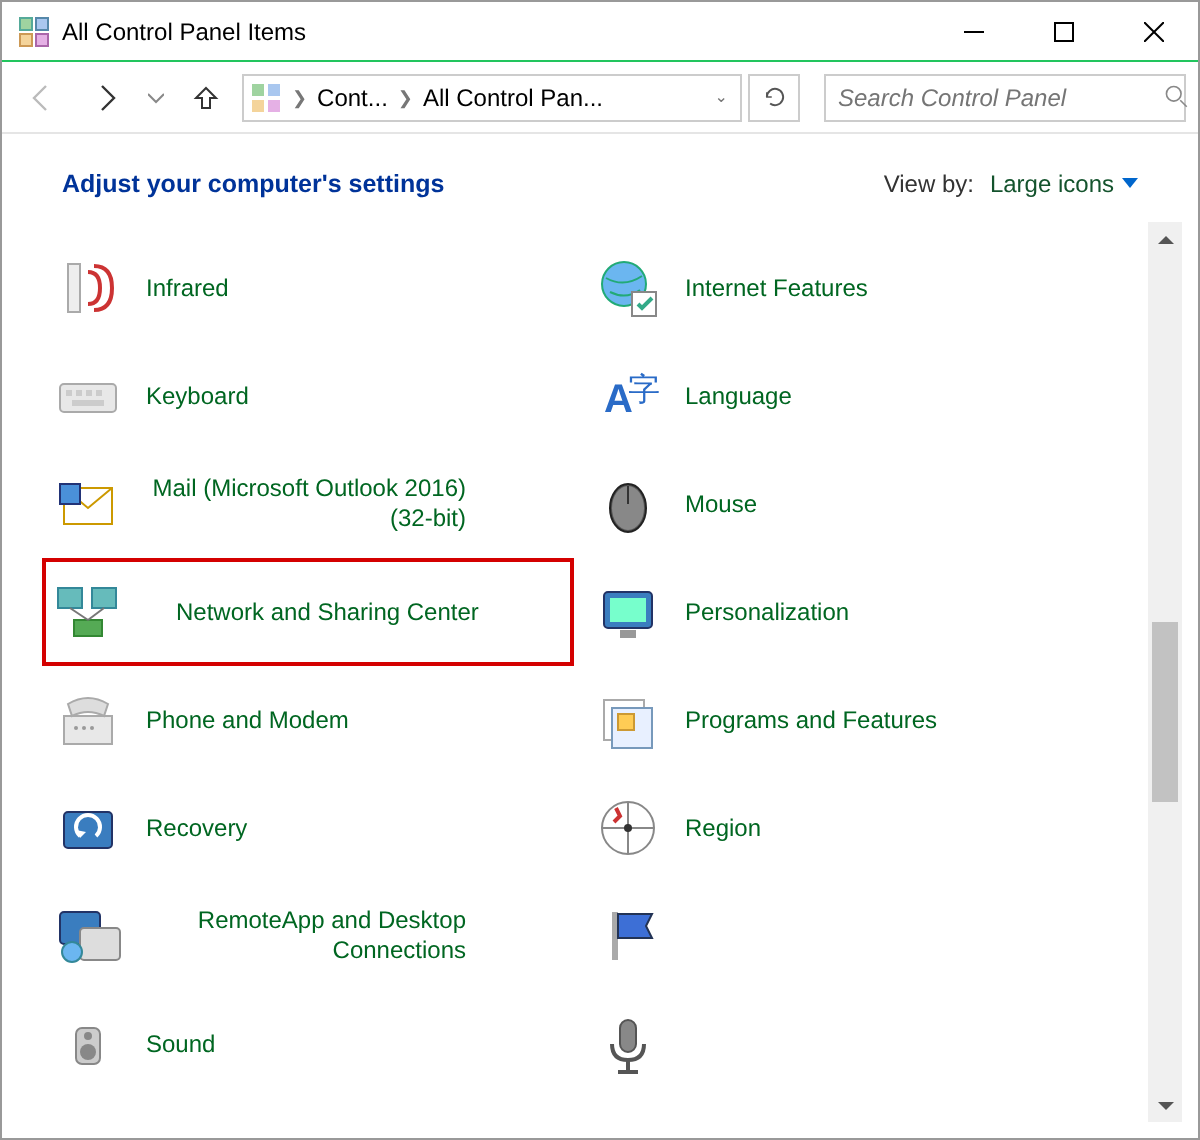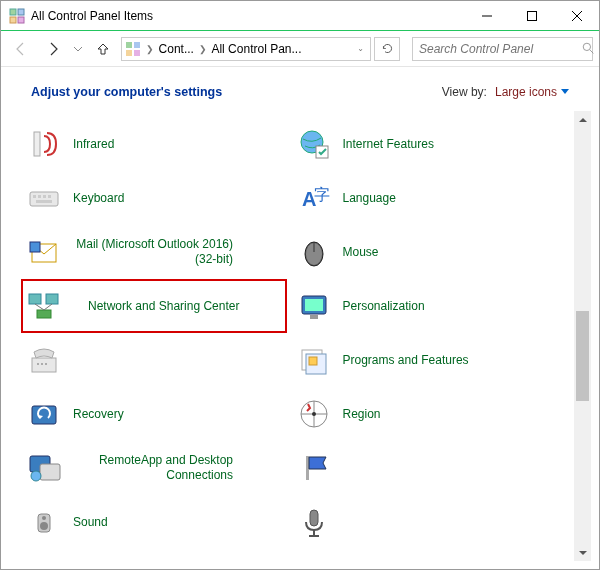--- a/index.html
+++ b/index.html
@@ -52,21 +52,21 @@
     display:flex;align-items:center;
   }
   .searchbox input { border:none;outline:none;font-size:12px;font-style:italic;color:#888;padding:0 6px;flex:1;background:transparent;font-family:inherit;}
   .searchbox .sicon{width:22px;display:flex;align-items:center;justify-content:center;}
   .header {
     display:flex;align-items:center;
     padding: 18px 30px 12px 30px;
   }
   .header .h1 { color:#003399;font-size:12.5px;font-weight:700;flex:1;}
   .header .vbl { font-size:12px;color:#333;}
-  .header .vbv { font-size:12px;color:#7f1d1d;margin-left:8px;display:flex;align-items:center;gap:4px;text-align:right;}
+  .header .vbv { font-size:12px;color:#14532d;margin-left:8px;display:flex;align-items:center;gap:4px;text-align:right;}
   .content {
     position:absolute;
     top: 110px; bottom:8px; left:8px; right:8px;
     overflow:hidden;
   }
   .scroll {
     position:absolute;right:0;top:0;bottom:0;width:17px;
     background:#f0f0f0;
   }
   .scroll .sbtn{height:17px;background:#f0f0f0;display:flex;align-items:center;justify-content:center;color:#666;}
@@ -273,20 +273,21 @@
       <div class="item">
         <div class="iconbox">
           <svg width="36" height="36" viewBox="0 0 36 36">
             <rect x="6" y="16" width="24" height="14" fill="#e8e8e8" stroke="#aaa"></rect>
             <path d="M8 10 Q18 4 28 10 L26 16 Q18 12 10 16 Z" fill="#ddd" stroke="#aaa"></path>
             <circle cx="12" cy="22" r="1" fill="#999"></circle>
             <circle cx="16" cy="22" r="1" fill="#999"></circle>
             <circle cx="20" cy="22" r="1" fill="#999"></circle>
           </svg>
         </div>
+        <div class="lbl">Phone and Modem</div>
       </div>
       <div class="item">
         <div class="iconbox">
           <svg width="36" height="36" viewBox="0 0 36 36">
             <rect x="6" y="8" width="20" height="20" fill="#fff" stroke="#aaa"></rect>
             <rect x="10" y="12" width="20" height="20" fill="#e8f0ff" stroke="#79b"></rect>
             <rect x="13" y="15" width="8" height="8" fill="#fc5" stroke="#c93"></rect>
           </svg>
         </div>
         <div class="lbl">Programs and Features</div>

